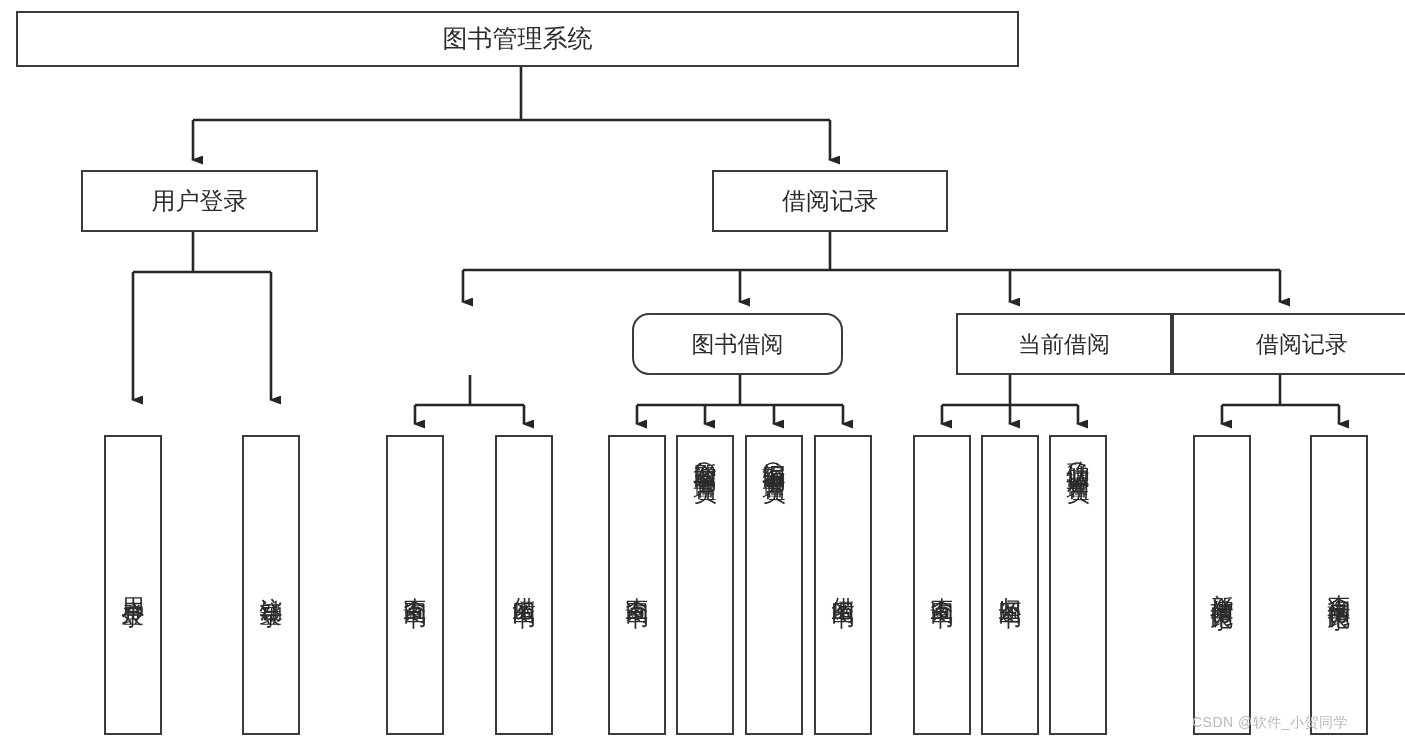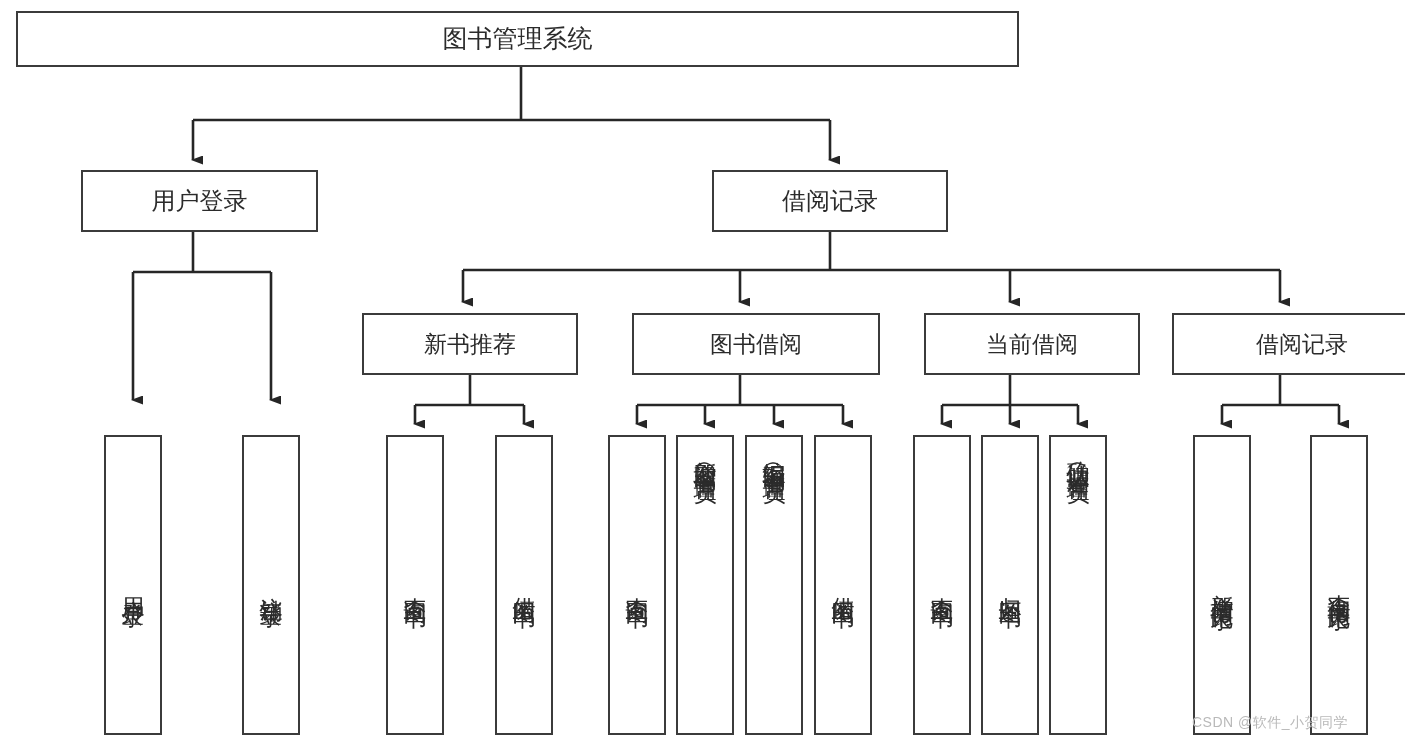--- a/index.html
+++ b/index.html
@@ -136,27 +136,24 @@
     <span class="node-label">图书管理系统</span>
   </div>
 
   <div class="node-box lvl1" style="left:81px; top:170px; width:237px; height:62px;">
     <span class="node-label">用户登录</span>
   </div>
   <div class="node-box lvl1" style="left:712px; top:170px; width:236px; height:62px;">
     <span class="node-label">借阅记录</span>
   </div>
 
-  <div class="node-box lvl2" style="left:362px; top:313px; width:216px; height:62px;">
-    <span class="node-label">新书推荐</span>
-  </div>
-  <div class="node-box lvl2" style="left:632px; top:313px; width:248px; height:62px;">
+  <div class="node-box lvl2" style="left:632px; top:313px; width:211px; height:62px;border-radius:17px;">
     <span class="node-label">图书借阅</span>
   </div>
-  <div class="node-box lvl2" style="left:924px; top:313px; width:216px; height:62px;">
+  <div class="node-box lvl2" style="left:956px; top:313px; width:216px; height:62px;">
     <span class="node-label">当前借阅</span>
   </div>
   <div class="node-box lvl2" style="left:1172px; top:313px; width:260px; height:62px;">
     <span class="node-label">借阅记录</span>
   </div>
 
   <div class="node-box vertical centered" style="left:104px; top:435px; width:58px; height:300px;">
     <span class="node-label">用户登录</span>
   </div>
   <div class="node-box vertical centered" style="left:242px; top:435px; width:58px; height:300px;">

